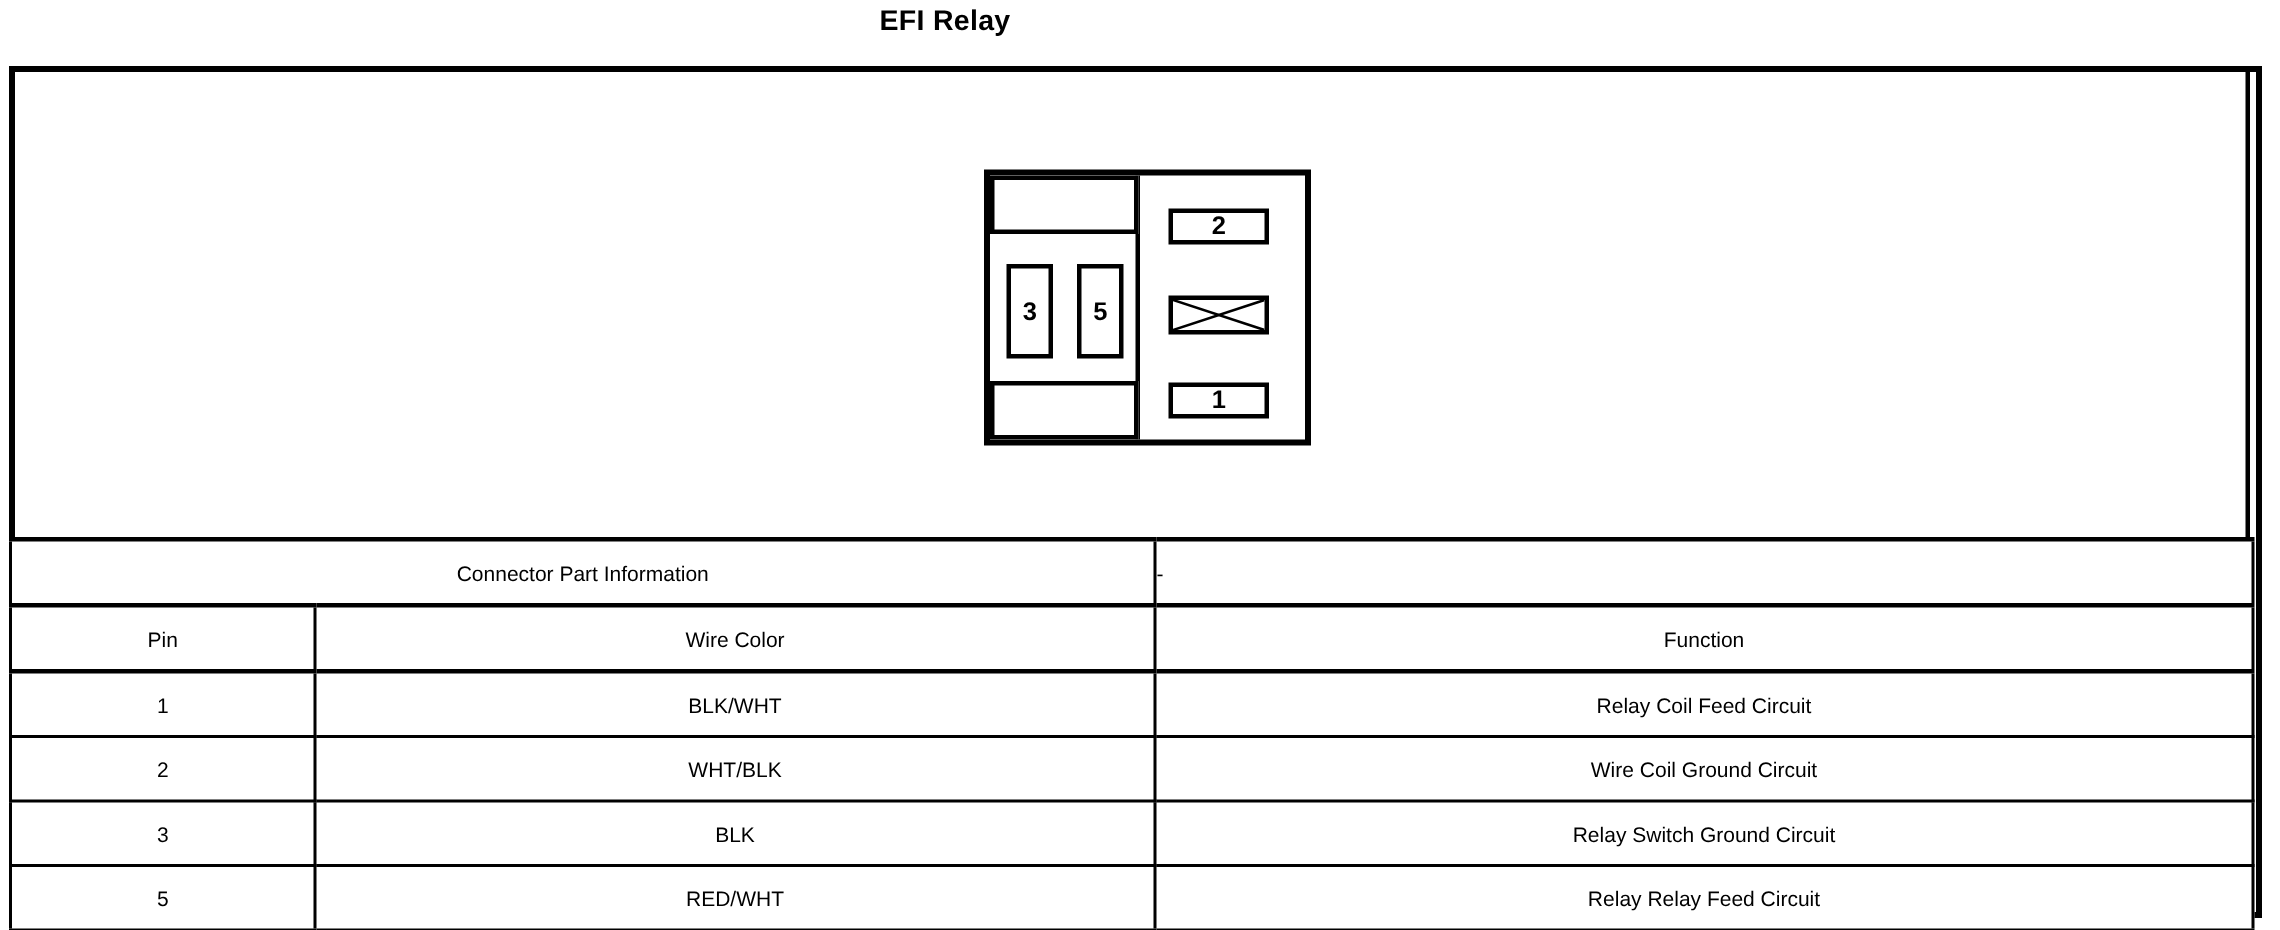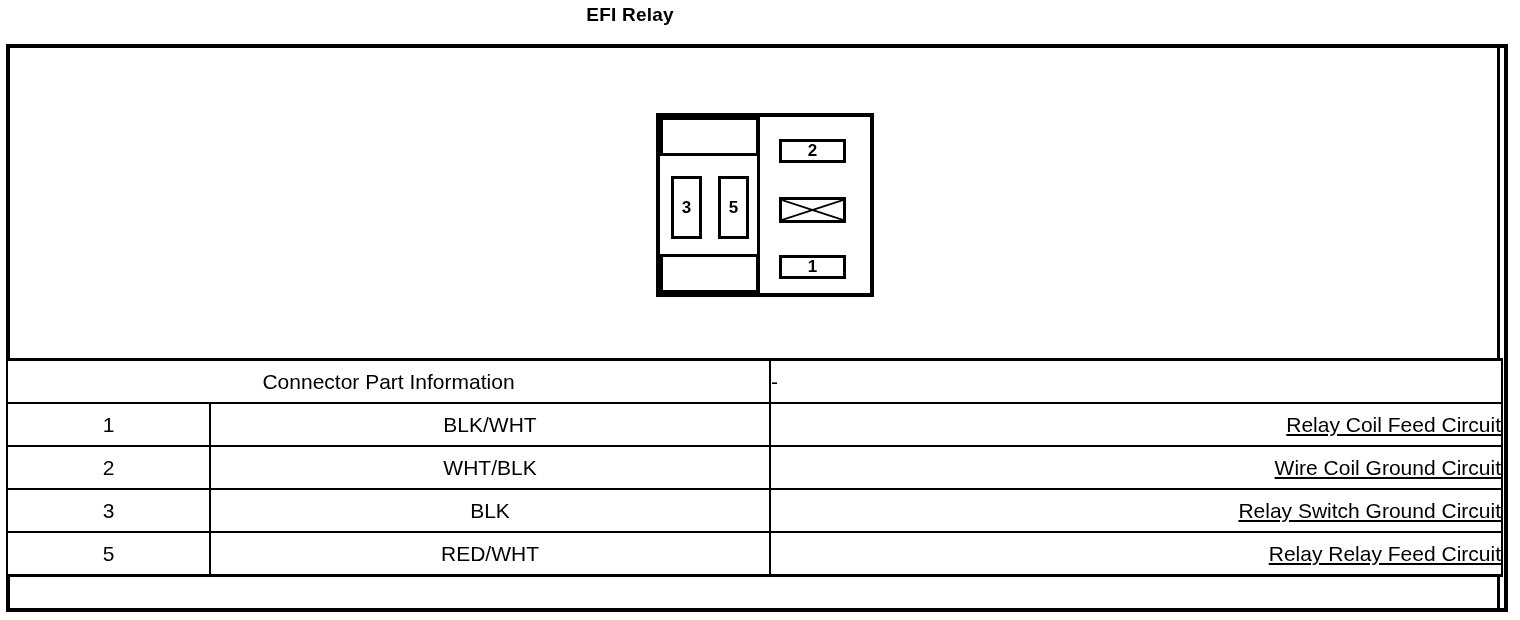--- a/index.html
+++ b/index.html
@@ -158,21 +158,21 @@
     left: 6px;
     top: 358px;
     width: 1495px;
     border-collapse: collapse;
     table-layout: fixed;
     background: #fff;
   }
   .pin-table td, .pin-table th {
     border: 2px solid #000;
     padding: 0;
-    font-size: 21px;
+    font-size: 14px;
     font-weight: normal;
     height: 41px;
     vertical-align: middle;
   }
   
   .col-pin   { width: 203px; }
   .col-wire  { width: 560px; }
   .col-func  { width: 732px; }
 
   .hdr-strong {
@@ -185,21 +185,21 @@
     font-weight: bold;
     text-align: center;
     border-top-width: 3px !important;
   }
   .cpi-value {
     text-align: left;
     padding-left: 6px;
     border-top-width: 3px !important;
   }
   .cell-center { text-align: center; }
-  .cell-left   { text-align: right; padding-left: 6px; text-decoration: underline; }
+  .cell-left   { text-align: center; padding-left: 6px; }
 
   .row-last td { border-bottom-width: 3px !important; }
 </style>
 </head>
 <body>
 
 <div id="page">
 
   <div class="page-title">EFI Relay</div>
 
@@ -240,20 +240,25 @@
     <colgroup>
       <col class="col-pin">
       <col class="col-wire">
       <col class="col-func">
     </colgroup>
     <tbody>
       <tr>
         <td class="cpi-cell" colspan="2">Connector Part Information</td>
         <td class="cpi-value">-</td>
       </tr>
+      <tr>
+        <th class="hdr-strong">Pin</th>
+        <th class="hdr-strong">Wire Color</th>
+        <th class="hdr-strong">Function</th>
+      </tr>
 
       <tr>
         <td class="cell-center">1</td>
         <td class="cell-center">BLK/WHT</td>
         <td class="cell-left">Relay Coil Feed Circuit</td>
       </tr>
       <tr>
         <td class="cell-center">2</td>
         <td class="cell-center">WHT/BLK</td>
         <td class="cell-left">Wire Coil Ground Circuit</td>

